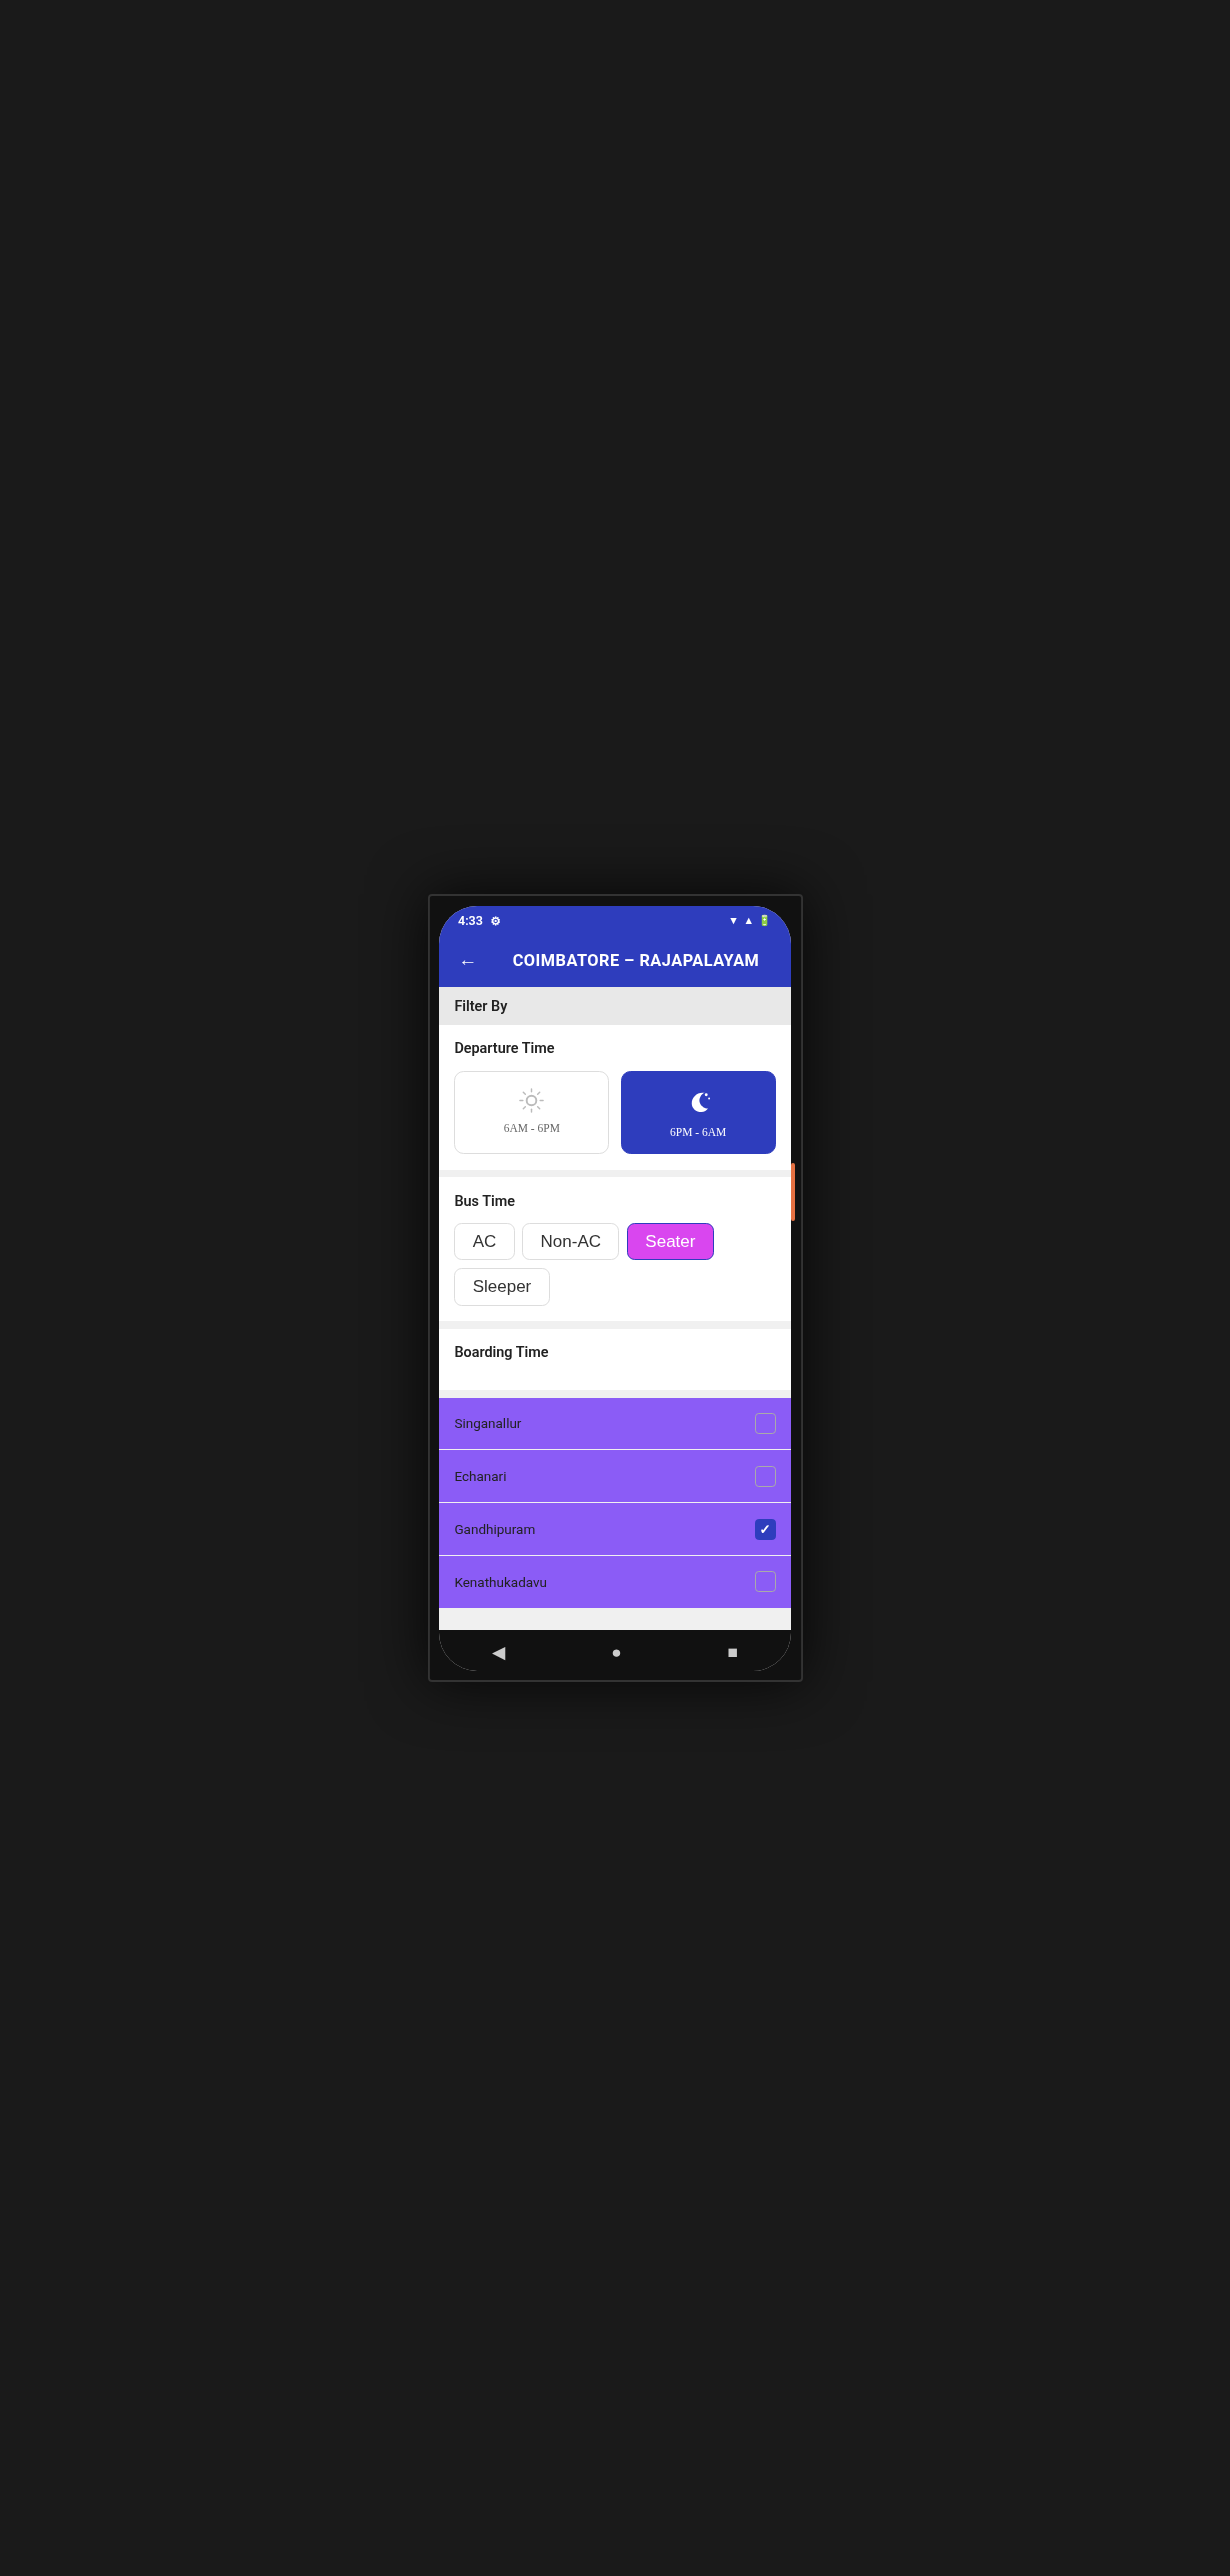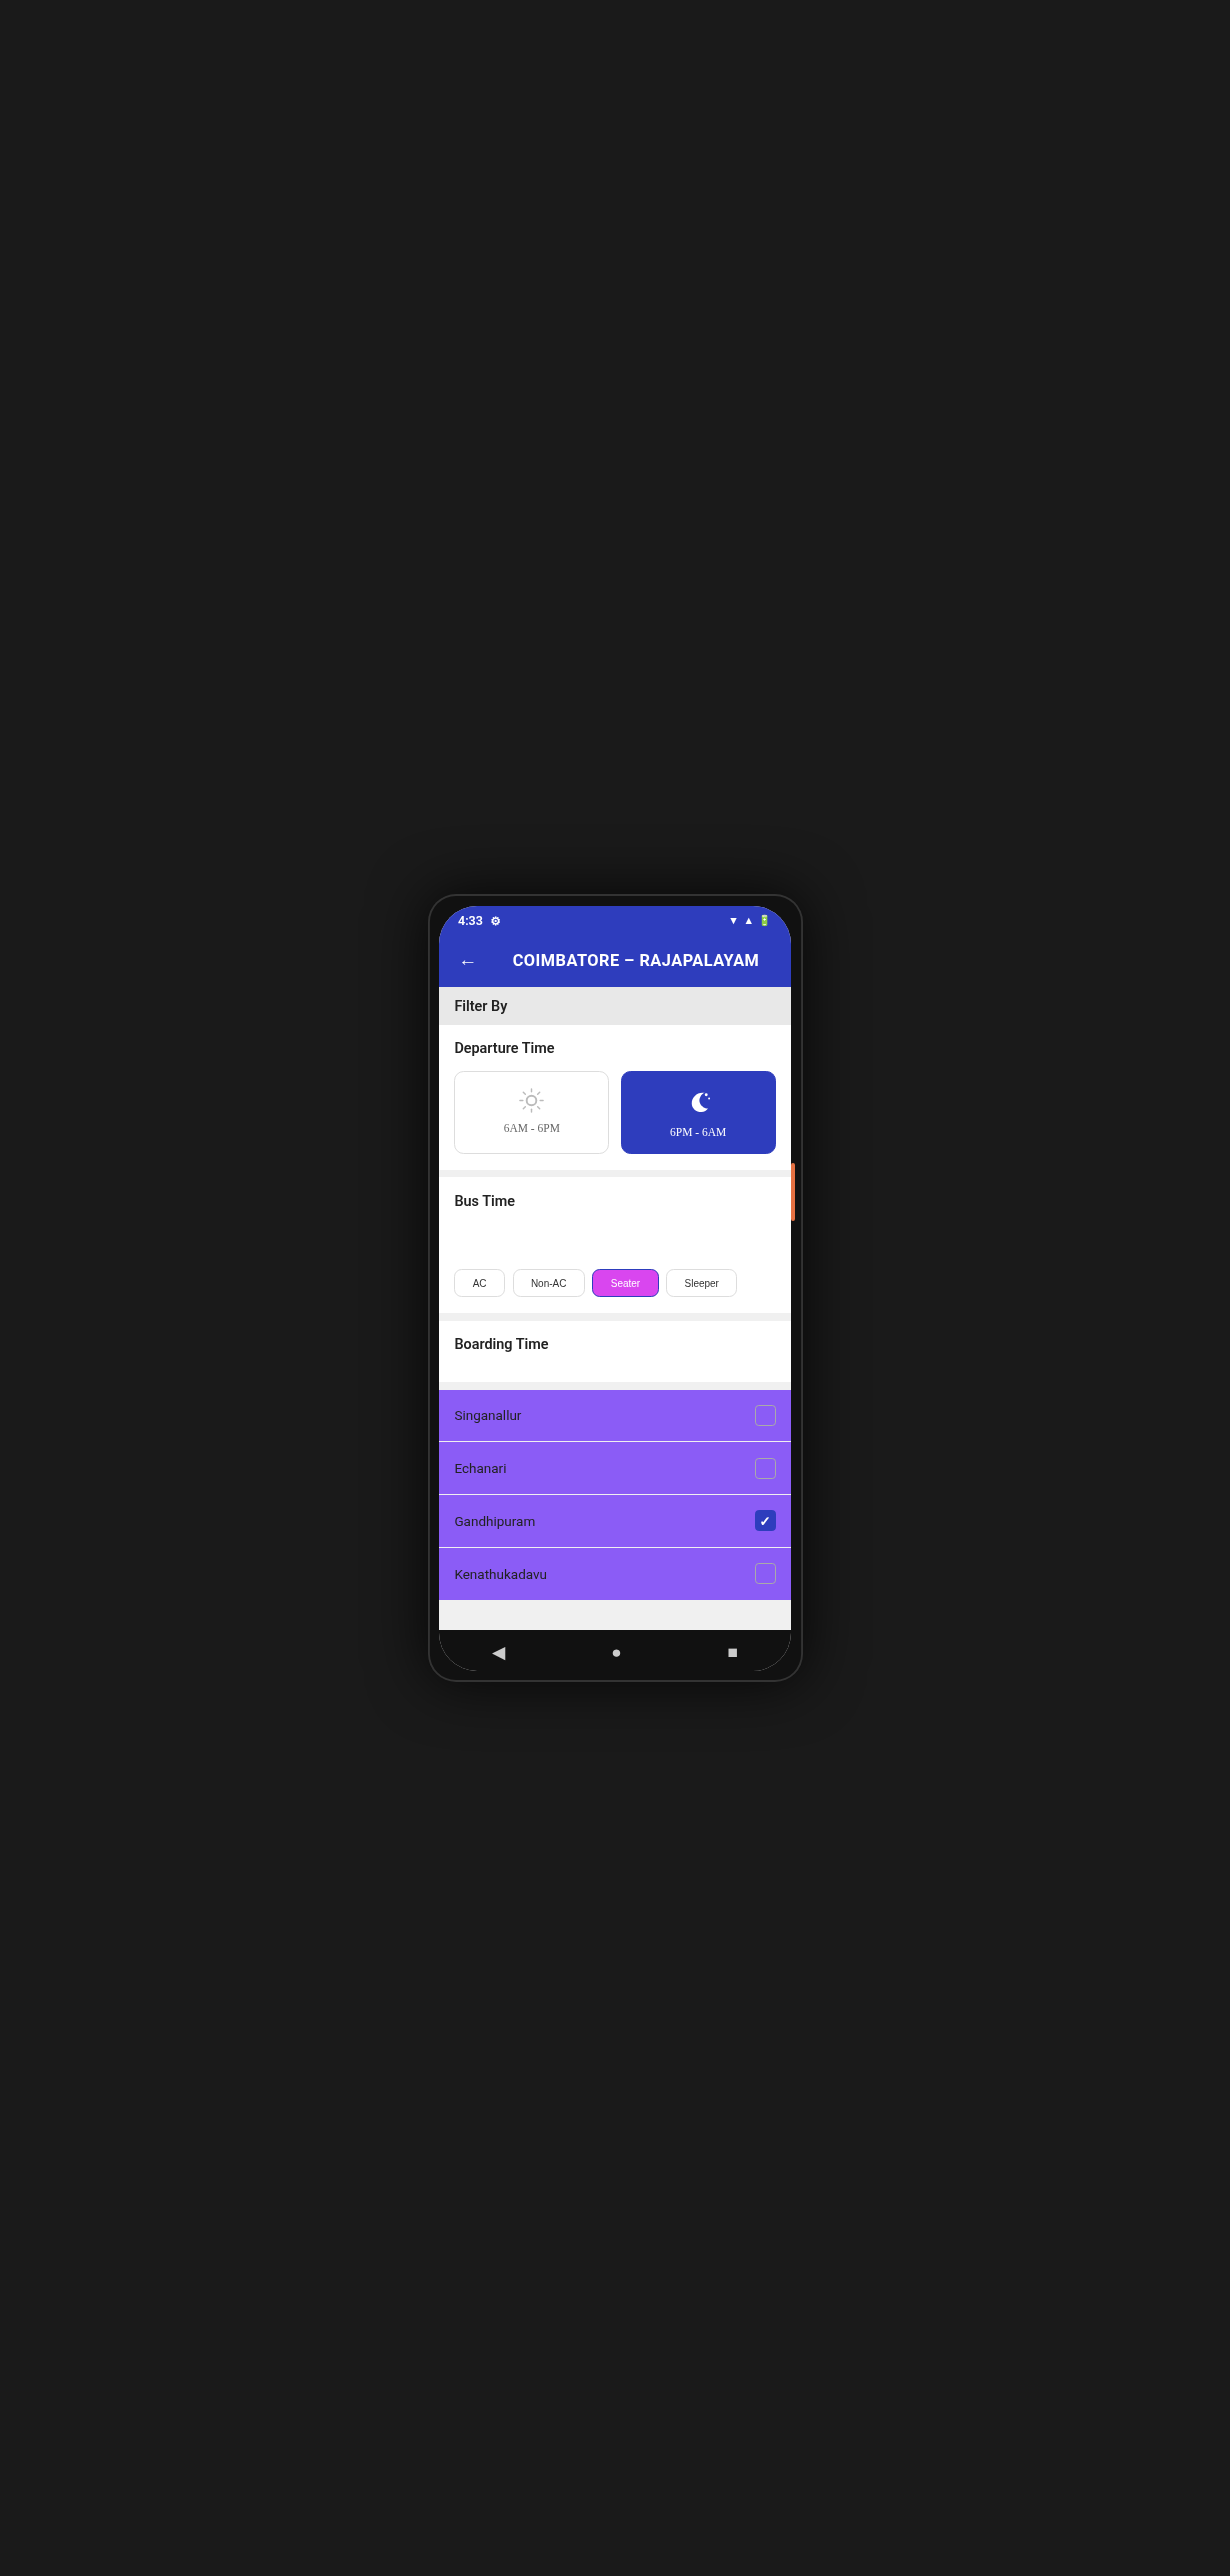--- a/index.html
+++ b/index.html
@@ -8,21 +8,21 @@
       display: flex;
       justify-content: center;
       align-items: center;
       min-height: 100vh;
       font-family: -apple-system, BlinkMacSystemFont, 'Segoe UI', Roboto, sans-serif;
     }
     .phone-shell {
       width: 375px;
       height: 788px;
       background: #111;
-      border-radius: 28px;
+      border-radius: 4px;
       padding: 11.5px;
       box-shadow: 0 0 58px rgba(0,0,0,0.8), inset 0 0 0 1.9px #333;
       position: relative;
       overflow: hidden;
     }
     .phone-inner {
       width: 100%;
       height: 100%;
       background: #f0f0f0;
       border-radius: 38px;
@@ -134,26 +134,25 @@
     
     .bus-type-options {
       display: flex;
       gap: 7.7px;
       flex-wrap: wrap;
     }
     .bus-type-btn {
       border: 1.4px solid #ddd;
       border-radius: 7.7px;
       padding: 7.7px 17.3px;
-      font-size: 10px;
+      font-size: 17px;
       font-weight: 500;
       color: #333;
       background: white;
       cursor: pointer;
-      margin-top: 46px;
     }
     .bus-type-btn.active {
       background: #d946ef;
       border-color: #2e3dbd;
       color: white;
     }
     
     .search-row {
       display: flex;
       gap: 7.7px;

